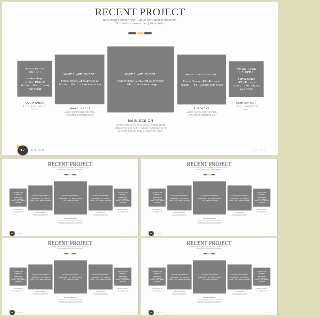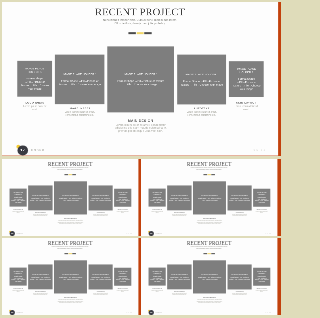--- a/index.html
+++ b/index.html
@@ -1,21 +1,21 @@
 <!DOCTYPE html>
 <html><head>
 <meta charset="utf-8">
 <style>
   html,body{margin:0;padding:0;}
   body{width:281px;height:318px;overflow:hidden;background:#dfdcba;
        font-family:"Liberation Sans",sans-serif;}
   .page{position:relative;width:281px;height:318px;background:#dfdcba;}
 
   
-  .slide{position:absolute;background:#c2410c;overflow:hidden;padding-left:28px;}
+  .slide{position:absolute;background:#a3a3a3;overflow:hidden;}
   .slide .inner{position:absolute;left:0;top:0;transform-origin:0 0;width:960px;height:540px;background:#fdfdfd;}
   .s-title,.s-sub,.card .ct,.cap,.maindesc,.s-brand,.s-pager,.s-lognum{will-change:transform;}
 
   
   .s-title{position:absolute;left:0;right:0;top:16px;text-align:center;
            font-family:"Liberation Serif",serif;font-size:36px;letter-spacing:0.9px;
            color:#3c3c3c;font-weight:400;line-height:38px;}
   .s-sub{position:absolute;left:50%;transform:translateX(-50%);top:57px;width:270px;text-align:center;
          font-size:9.8px;line-height:11.8px;color:#8b8b85;letter-spacing:.1px;}
   .s-dashes{position:absolute;left:50%;transform:translateX(-50%);top:106px;

